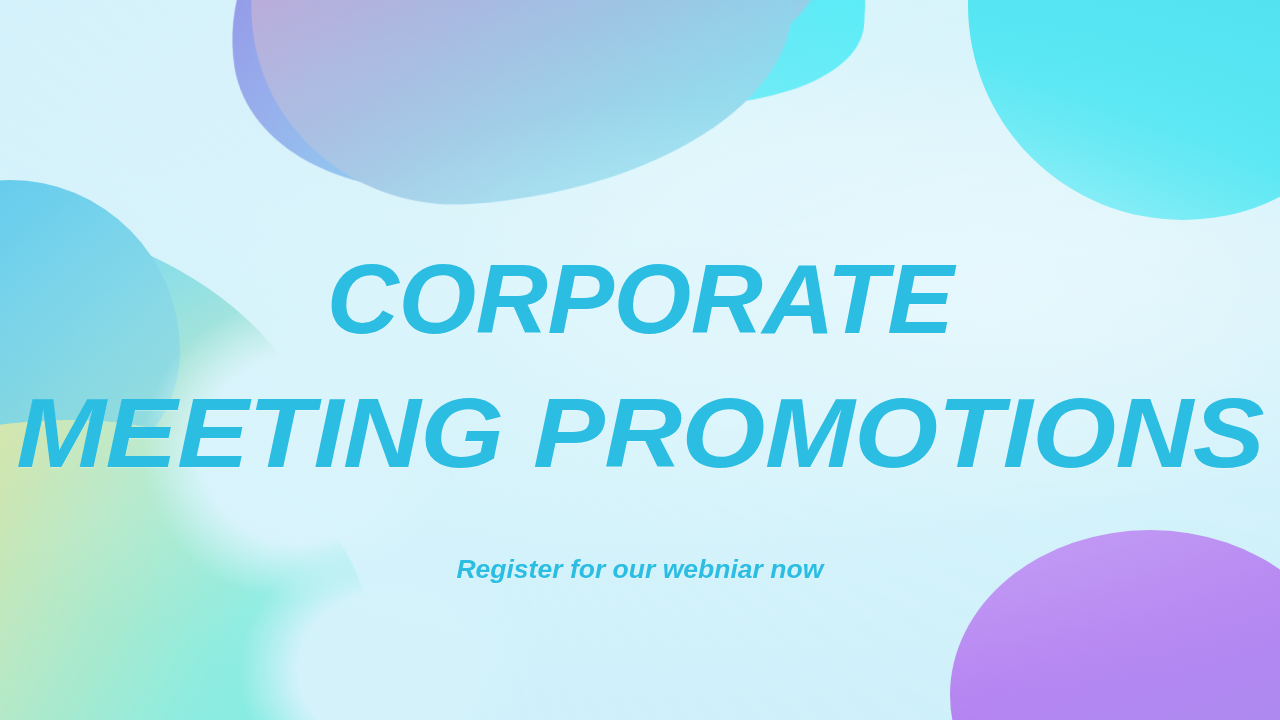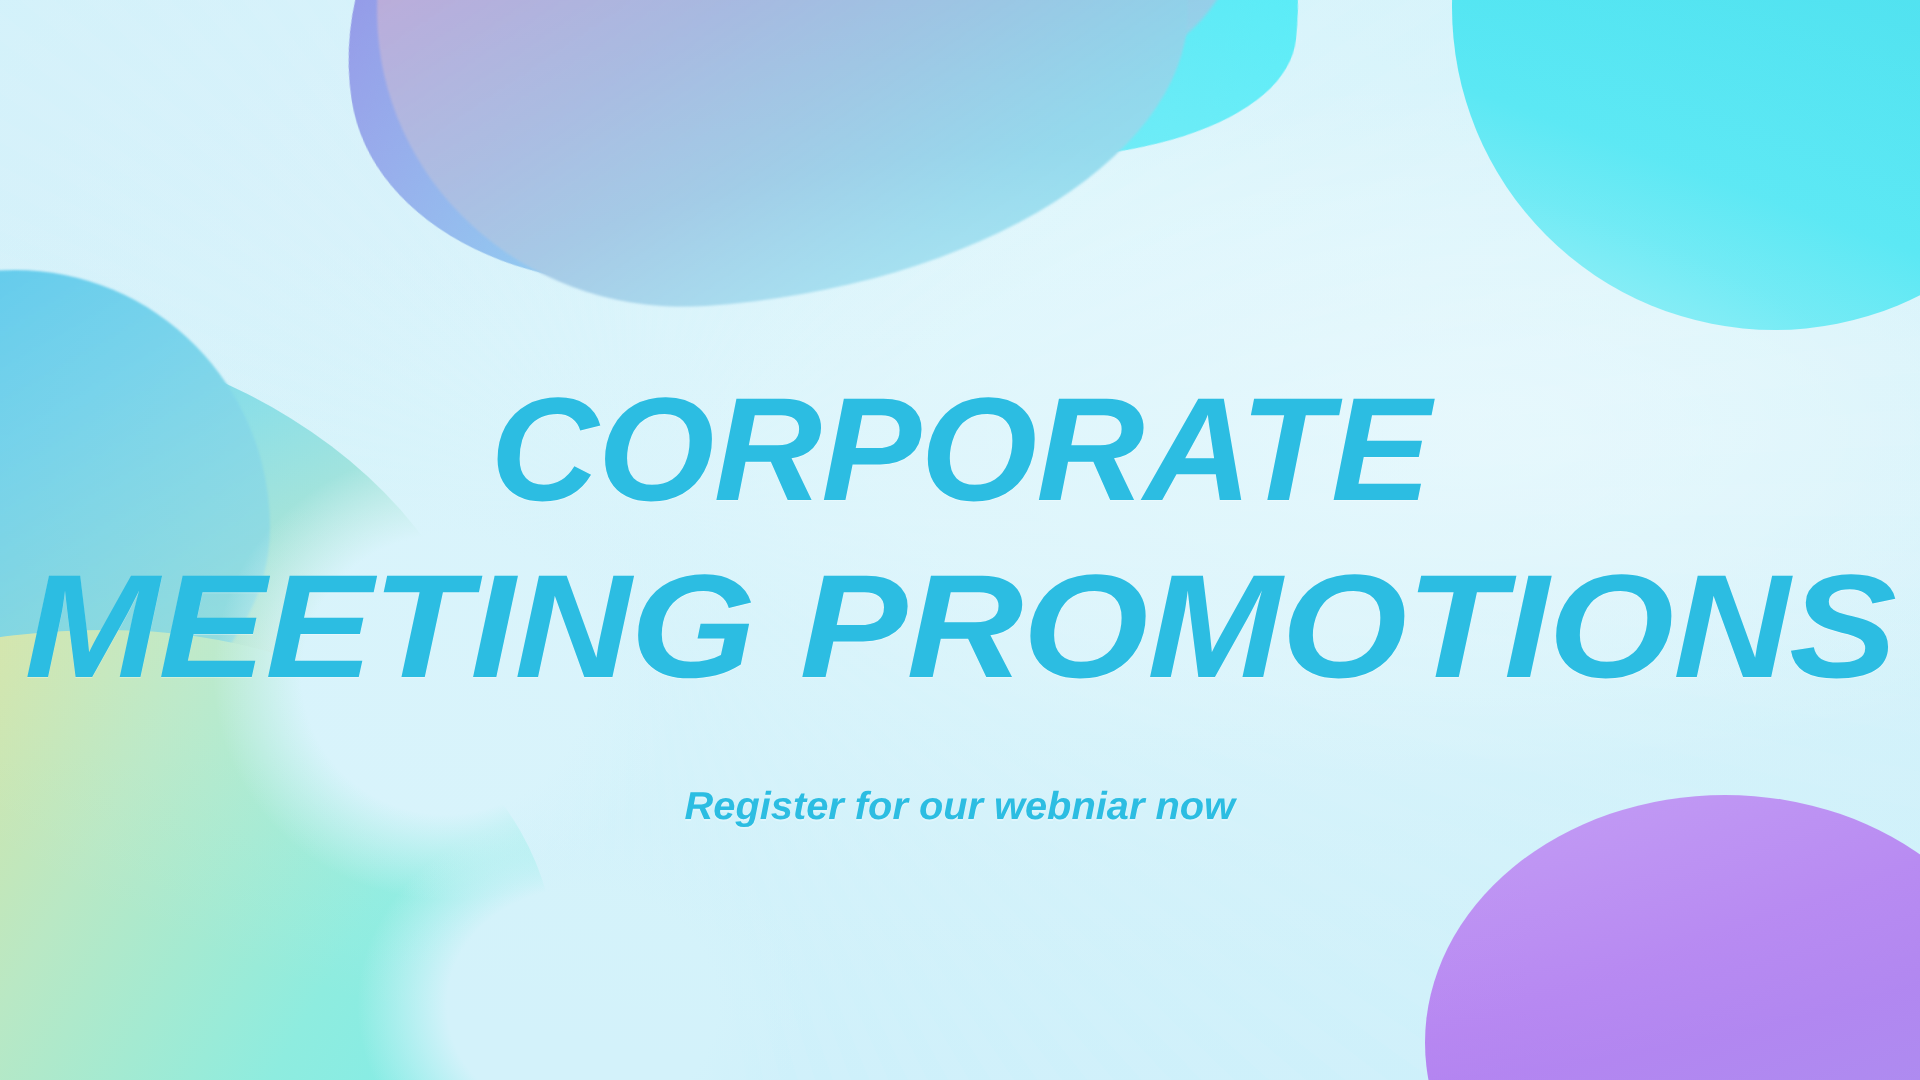--- a/index.html
+++ b/index.html
@@ -139,20 +139,21 @@
     background:radial-gradient(72% 56% at 58% 46%, rgba(223,246,252,.78) 0%, rgba(223,246,252,.18) 58%, rgba(223,246,252,0) 100%);
     pointer-events:none;
   }
 
   
   .content{
     position:absolute; inset:0;
     display:flex; flex-direction:column;
     align-items:center; justify-content:flex-start;
     z-index:6;
+    gap:16px;
   }
   .headline{
     text-align:center;
     color:#2cbde2;
     font-family:"Liberation Sans", sans-serif;
     font-weight:bold;
     font-style:italic;
     letter-spacing:-0.5px;
     line-height:1;
     white-space:nowrap;

